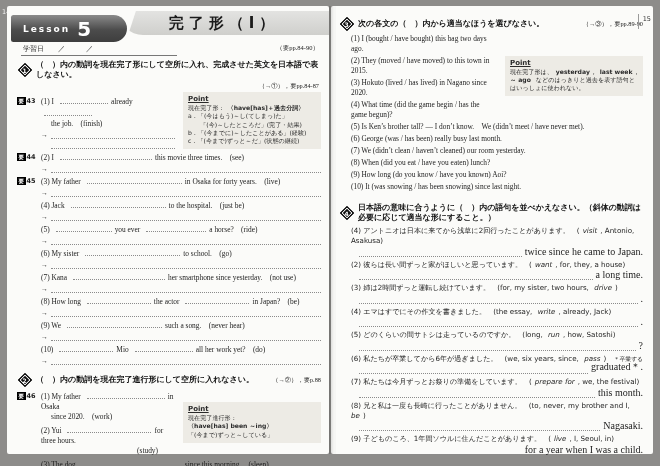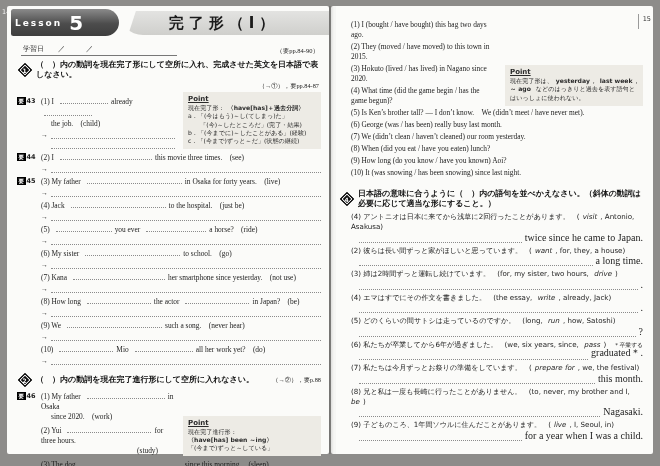--- a/index.html
+++ b/index.html
@@ -8,44 +8,44 @@
   .page{position:absolute;top:6px;height:448px;background:#fbfbf9;border-radius:2px;}
   .page-left{left:7px;width:322px;}
   .page-right{left:331px;width:322px;}
   .gutter{position:absolute;top:6px;bottom:12px;left:329px;width:7px;
           background:linear-gradient(90deg,rgba(0,0,0,.18),rgba(0,0,0,.02) 70%);}
   .pn-left{position:absolute;left:2px;top:8px;font:6.5px "DejaVu Sans",sans-serif;color:#f2f2f2;}
   .pn-right{position:absolute;right:2px;top:8px;font:6.5px "DejaVu Sans",sans-serif;color:#333;
             border-left:1px solid #9a9a9a;padding:1px 0 6px 4px;}
   
   .header{position:relative;height:36px;}
-  .lesson-banner{position:absolute;left:4px;top:3px;width:104px;height:27px;
+  .lesson-banner{position:absolute;left:4px;top:9px;width:104px;height:27px;
       background:linear-gradient(180deg,#8a8a8a,#4c4c4c 55%,#3e3e3e);
-      border-radius:3px 16px 16px 3px;color:#fff;display:flex;align-items:center;padding-left:4px;gap:7px;z-index:2;}
+      border-radius:3px 16px 16px 3px;color:#fff;display:flex;align-items:center;padding-left:12px;gap:7px;z-index:2;}
   .lesson-word{font:700 9px "DejaVu Sans",sans-serif;letter-spacing:2px;}
   .lesson-num{font:700 20px "DejaVu Sans",sans-serif;line-height:20px;}
   .swoosh{position:absolute;left:100px;top:1px;width:22px;height:32px;background:#fbfbf9;
       transform:skewX(-18deg);z-index:1;border-left:3px solid #fbfbf9;}
   .title-band{position:absolute;left:112px;top:5px;right:0;height:24px;
       background:linear-gradient(180deg,#e3e3e1,#cfcfcc);display:flex;align-items:center;justify-content:center;
       font:700 15px "DejaVu Sans",sans-serif;letter-spacing:5px;color:#1b1b1b;border-radius:0 0 0 24px;}
-  .meta-row{display:flex;align-items:flex-end;margin:2px 10px 4px 14px;font-size:7px;}
+  .meta-row{display:flex;margin:2px 10px 4px 14px;font-size:7px;}
   .study-box{border-bottom:1px solid #777;width:150px;display:flex;gap:14px;padding:0 4px 1px 2px;
       font-family:"DejaVu Sans",sans-serif;color:#333;}
   .lesson-ref{margin-left:auto;font-size:6.5px;color:#222;}
   
   .section{margin:0 8px 0 10px;}
   .sec-head{display:flex;align-items:center;gap:3px;margin-bottom:2px;}
   .dia{width:8px;height:8px;background:#101010;border:1px solid #101010;box-shadow:inset 0 0 0 1px #fff;
        transform:rotate(45deg);display:flex;align-items:center;justify-content:center;flex:none;margin:1px 3px;}
   .dia b{transform:rotate(-45deg);color:#fff;font:700 6px "DejaVu Sans",sans-serif;}
   .sec-title{font:700 8px "DejaVu Sans",sans-serif;color:#111;line-height:10px;}
   .sec-ref{margin-left:auto;font-size:6.3px;white-space:nowrap;padding-left:4px;}
   .ref-line{text-align:right;font-size:6.3px;margin:0 2px 1px 0;}
-  .toprow{display:flex;gap:8px;align-items:flex-end;}
+  .toprow{display:flex;gap:8px;align-items:center;}
   .toprow .col{flex:1;min-width:0;}
   .pbox{width:128px;flex:none;background:#edebe5;padding:3px 5px 4px 5px;
         font-family:"DejaVu Sans",sans-serif;font-size:6.1px;line-height:8.3px;color:#2a2a2a;}
   .ptitle{font:700 7px "DejaVu Sans",sans-serif;margin-bottom:1px;text-decoration:underline;}
   .pline .b{font-weight:700;}
   
   .iline{position:relative;padding-left:24px;font-size:7.4px;line-height:10px;margin-top:2px;}
   .iline.cont{padding-left:34px;margin-top:0;}
   .iline.right{text-align:right;padding-right:14px;}
   .tag{position:absolute;left:0;top:1px;white-space:nowrap;}
@@ -96,21 +96,21 @@
     <div class="sec-head">
       <span class="dia">
           <b>1</b>
         </span>
       <span class="sec-title">（　）内の動詞を現在完了形にして空所に入れ、完成させた英文を日本語で表しなさい。</span>
     </div>
     <div class="ref-line">（→①），要pp.84-87</div>
     <div class="toprow">
       <div class="col" id="s1-first">
           <div class="iline"><span class="tag"><span class="yo">要</span><span class="tn">43</span></span><span class="sg">(1) I</span><span class="u" style="width: 48px;"></span><span class="sg">already</span><span class="u" style="width: 48px;"></span></div>
-          <div class="iline cont"><span class="sg">the job.　(child)</span></div>
+          <div class="iline cont"><span class="sg">the job.　(finish)</span></div>
           <div class="ar">
             <span class="arr">→</span>
             <span class="uf"></span>
           </div>
           <div class="fullline"></div>
         </div>
       <div class="pbox" id="s1-point">
           <div class="ptitle">Point</div>
           <div class="pline"><span class="sg">現在完了形：</span><span class="sg b">〈have[has]＋過去分詞〉</span></div>
           <div class="pline"><span class="sg">a．「(今はもう)～し(てしまっ)た」</span></div>
@@ -193,20 +193,27 @@
     <div id="s2-items">
         <div class="iline"><span class="sg">(3) The dog</span><span class="u" style="width: 100px;"></span><span class="sg">since this morning.　(sleep)</span></div>
       </div>
   </div>
 </div>
 
 <div class="page page-right">
   <div class="pn-right">15</div>
 
   <div class="rp-section" style="margin-top:12px;">
+    <div class="sec-head">
+      <span class="dia">
+          <b>3</b>
+        </span>
+      <span class="sec-title">次の各文の（　）内から適当なほうを選びなさい。</span>
+      <span class="sec-ref">（→③），要pp.89-90</span>
+    </div>
     <div class="toprow">
       <div class="col" id="s3-first">
           <div class="iline plain"><span class="sg">(1) I (bought / have bought) this bag two days ago.</span></div>
           <div class="iline plain"><span class="sg">(2) They (moved / have moved) to this town in 2015.</span></div>
           <div class="iline plain"><span class="sg">(3) Hokuto (lived / has lived) in Nagano since 2020.</span></div>
           <div class="iline plain"><span class="sg">(4) What time (did the game begin / has the game begun)?</span></div>
         </div>
       <div class="pbox" id="s3-point">
           <div class="ptitle">Point</div>
           <div class="pline"><span class="sg">現在完了形は、</span><span class="sg b">yesterday</span><span class="sg">, </span><span class="sg b">last week</span><span class="sg">, </span><span class="sg b">～ ago</span><span class="sg"> などのはっきりと過去を表す語句とはいっしょに使われない。</span></div>

